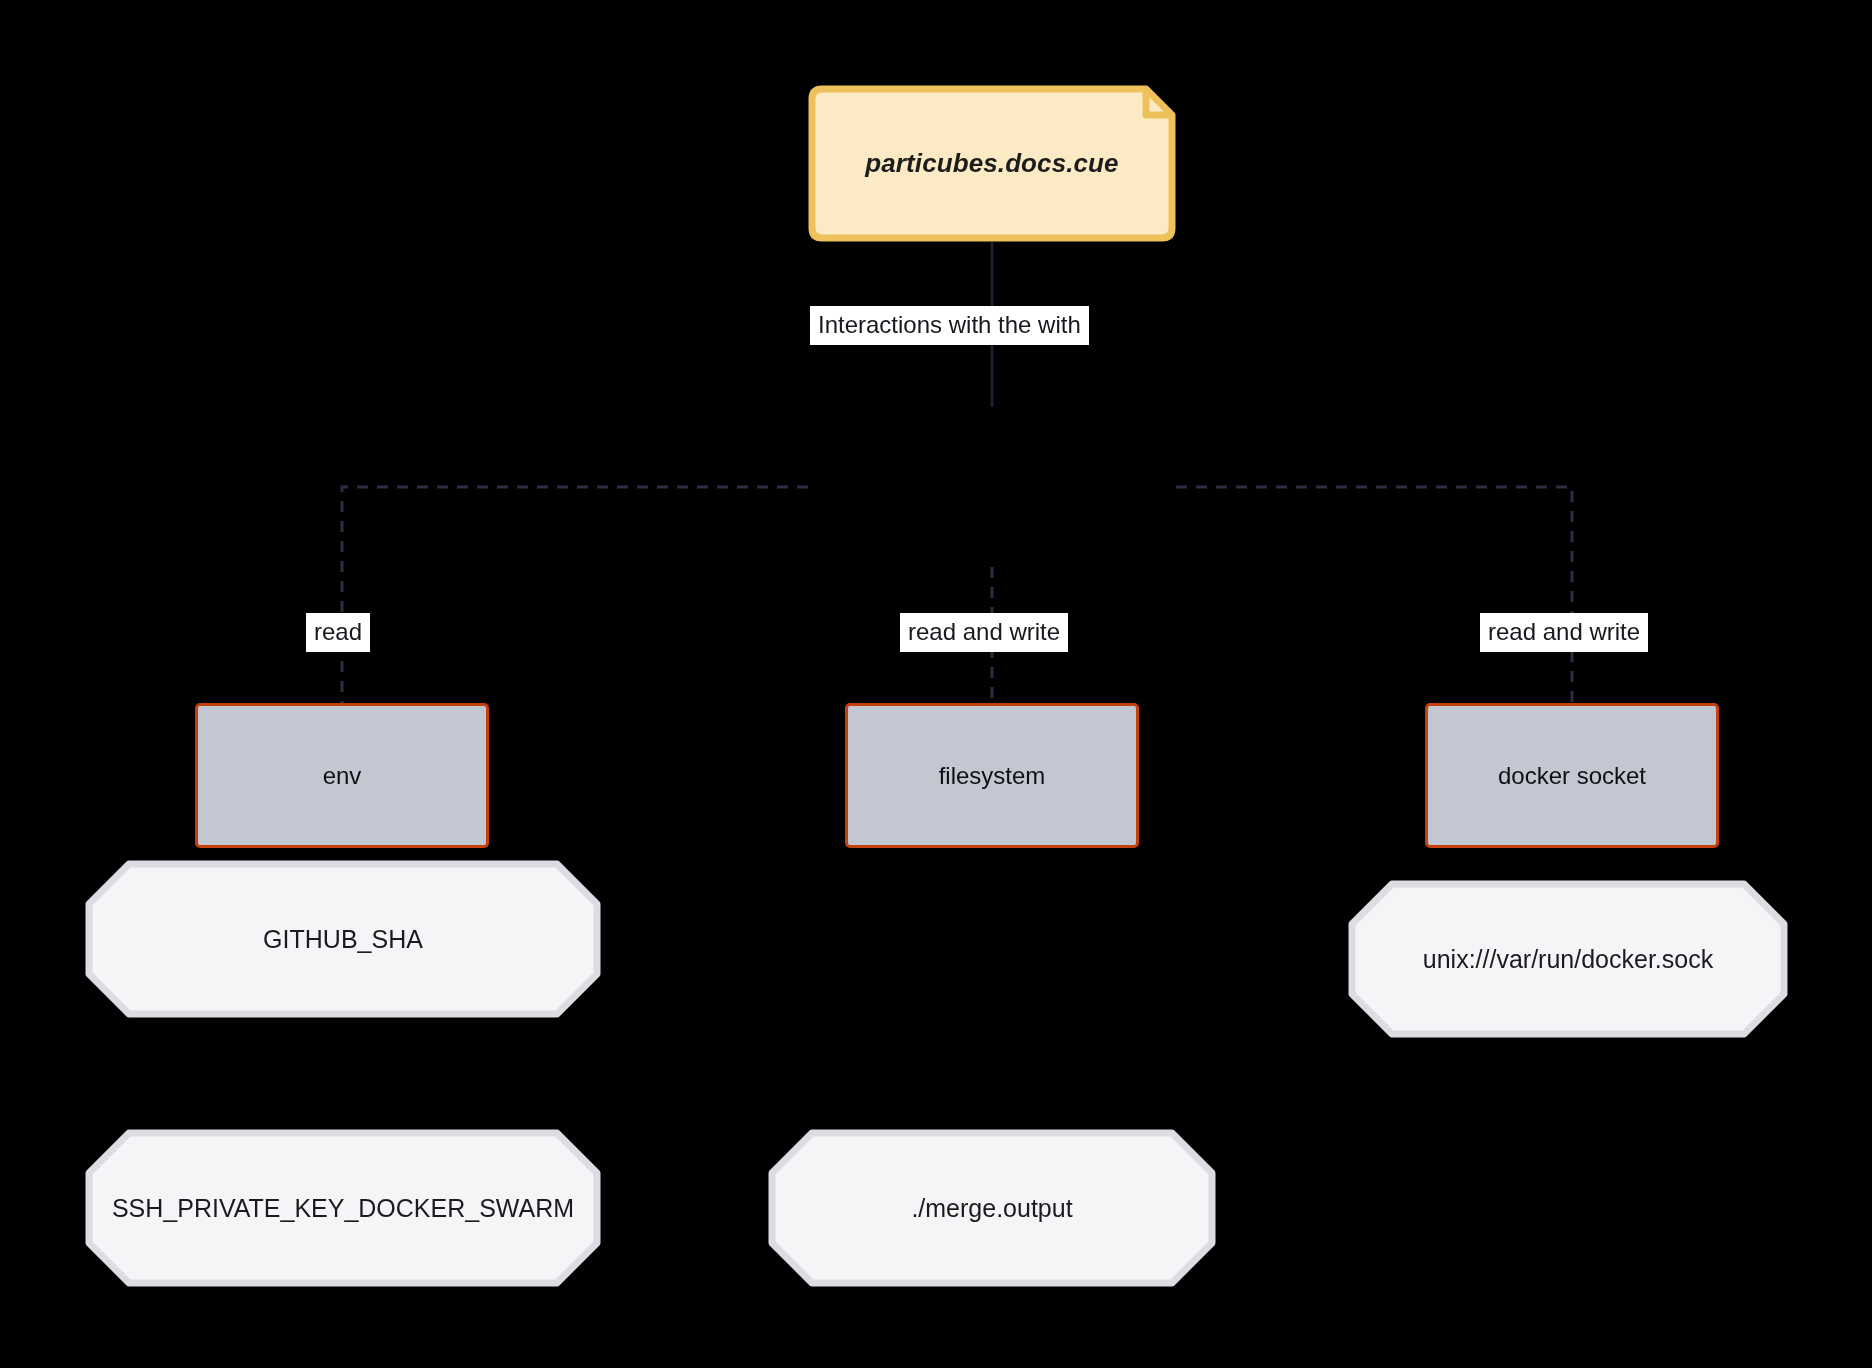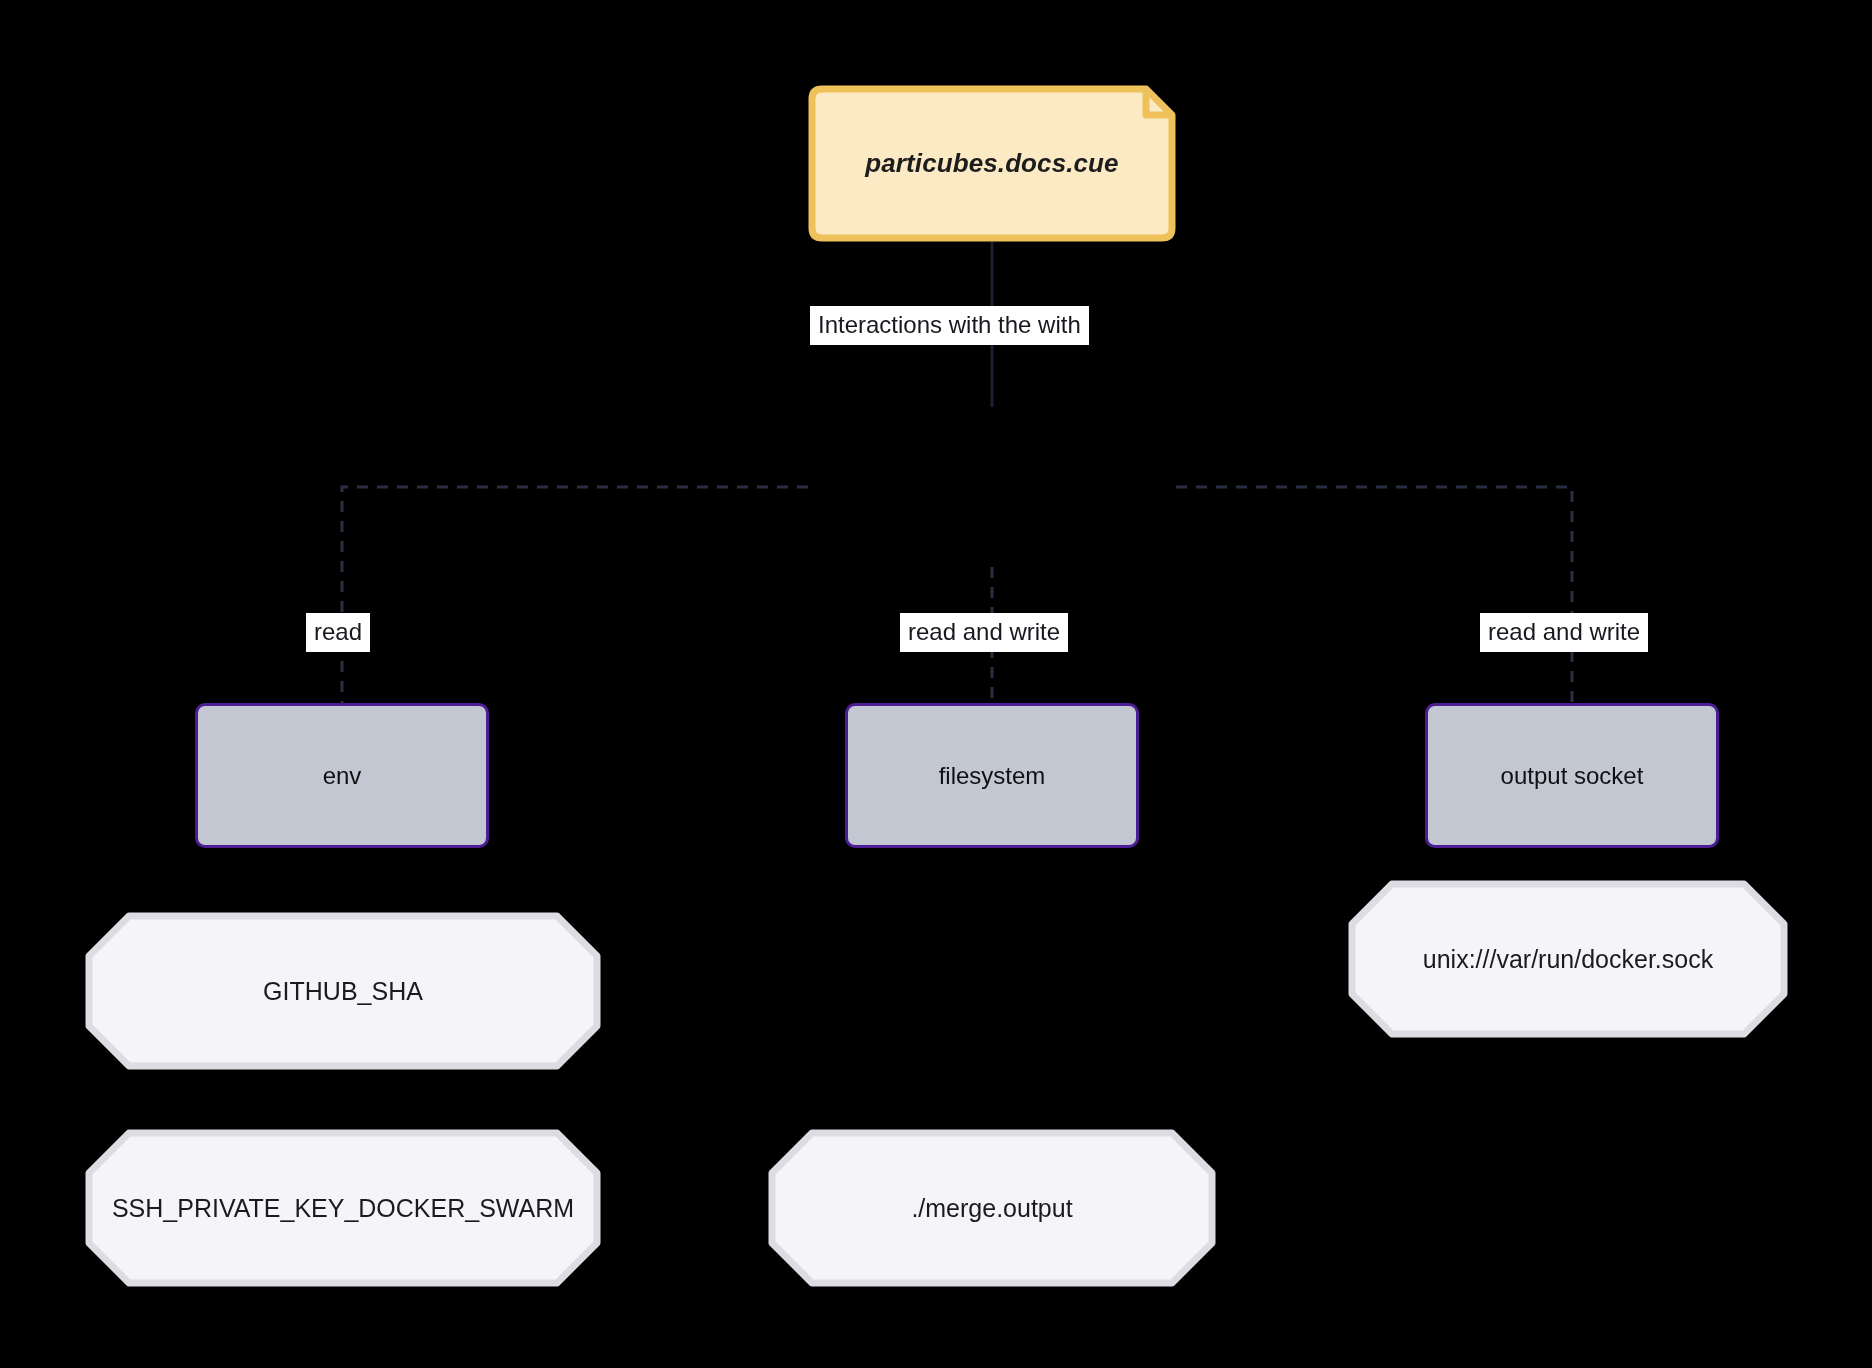--- a/index.html
+++ b/index.html
@@ -64,22 +64,22 @@
     align-items: center;
     justify-content: center;
     font-size: 25px;
     color: #27272d;
   }
 
   
   .gray-box {
     position: absolute;
     background: #c3c7d1;
-    border: 3px solid #4c1d95;
-    border-radius: 10px;
+    border: 3px solid #c2410c;
+    border-radius: 5px;
     display: flex;
     align-items: center;
     justify-content: center;
     font-size: 24px;
     color: #101014;
     box-shadow: 3px 3px 0 0 rgba(255,255,255,0.0);
   }
   .gray-box::after {
     content: "";
     position: absolute;
@@ -153,24 +153,24 @@
 
   <div class="gray-box" style="left:195px; top:703px; width:294px; height:145px;">
     <span>env</span>
   </div>
 
   <div class="gray-box" style="left:845px; top:703px; width:294px; height:145px;">
     <span>filesystem</span>
   </div>
 
   <div class="gray-box" style="left:1425px; top:703px; width:294px; height:145px;">
-    <span>output socket</span>
+    <span>docker socket</span>
   </div>
 
-  <div class="octa" style="left:85px; top:912px; width:516px; height:158px;">
+  <div class="octa" style="left:85px; top:860px; width:516px; height:158px;">
     <svg width="516" height="158" viewBox="0 0 516 158">
       <path d="M 44,4 L 472,4 L 512,44 L 512,114 L 472,154 L 44,154 L 4,114 L 4,44 Z" fill="#f5f5f7" stroke="#dcdce3" stroke-width="7" stroke-linejoin="round"></path>
     </svg>
     <div class="octa-label">GITHUB_SHA</div>
   </div>
 
 
   <div class="octa" style="left:1348px; top:880px; width:440px; height:158px;">
     <svg width="440" height="158" viewBox="0 0 440 158">
       <path d="M 44,4 L 396,4 L 436,44 L 436,114 L 396,154 L 44,154 L 4,114 L 4,44 Z" fill="#f5f5f7" stroke="#dcdce3" stroke-width="7" stroke-linejoin="round"></path>

